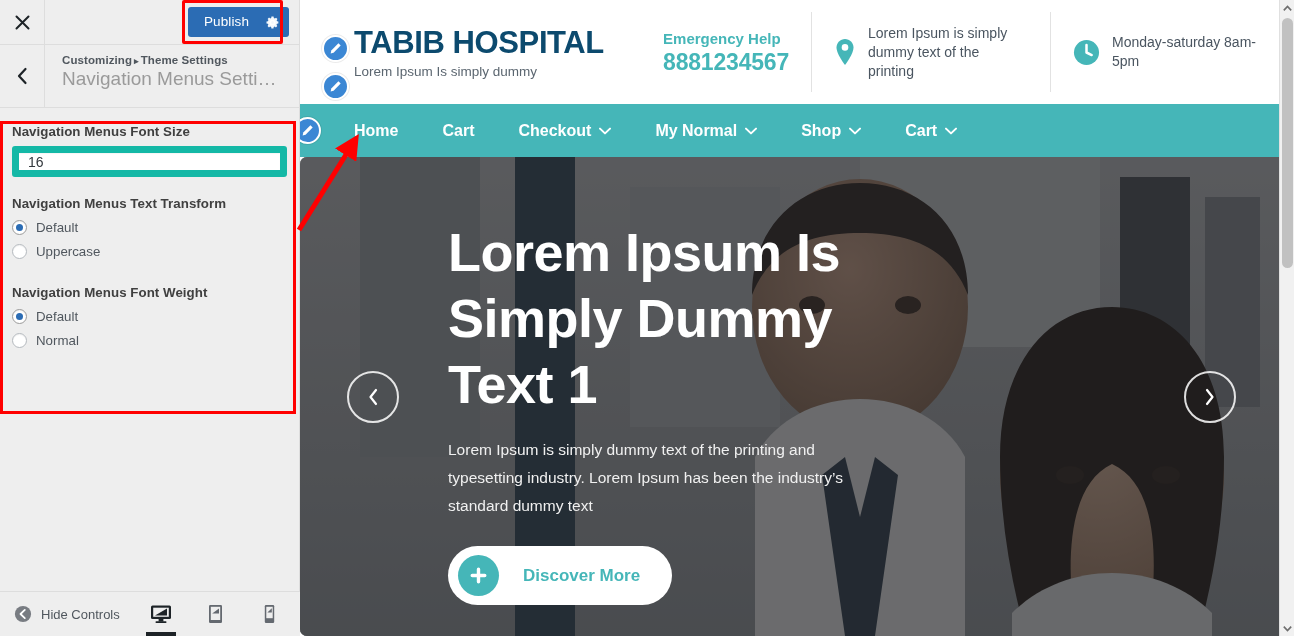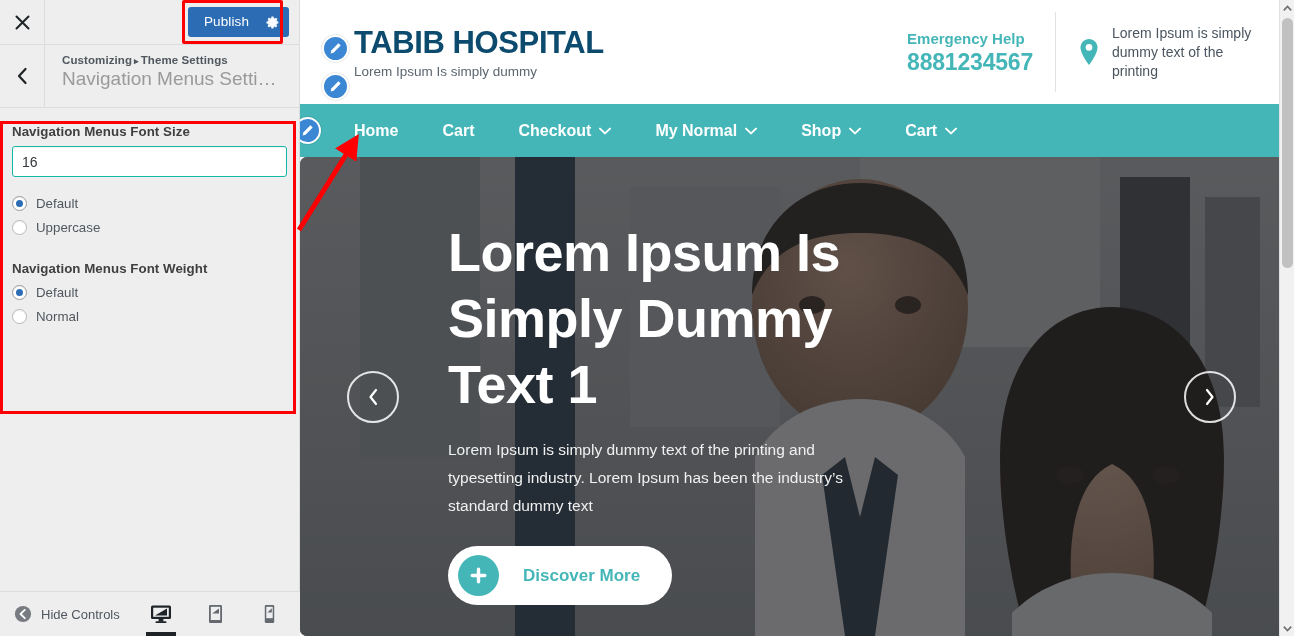--- a/index.html
+++ b/index.html
@@ -58,21 +58,21 @@
     position:relative; padding:16px 12px 14px 12px; background:#eee;
   }
   .hl-settings {
     position:absolute; left:0px; top:121px; width:296px; height:293px;
     border:3px solid #ff0000; pointer-events:none; z-index:6;
   }
   .field-label {
     font-size:13.3px; font-weight:bold; color:#404040; margin-bottom:7px; letter-spacing:.05px;
   }
   .text-input {
-    width:275px; height:31px; border:1px solid #14b8a6; border-radius:3px;
+    width:275px; height:31px; border:7px solid #14b8a6; border-radius:3px;
     background:#fff; font-size:14px; color:#32373c; padding:0 9px;
     font-family:"Liberation Sans",sans-serif; box-shadow:0 1px 1px rgba(0,0,0,.04) inset;
   }
   .group { margin-top:19px; }
   .group.second { margin-top:26px; }
   .radio-row { display:flex; align-items:center; margin-top:9px; cursor:pointer; }
   .radio {
     width:15px; height:15px; border-radius:50%; border:1px solid #b4b9be;
     background:#fff; display:flex; align-items:center; justify-content:center;
     flex:0 0 15px; box-shadow:0 1px 1px rgba(0,0,0,.06) inset;
@@ -222,20 +222,21 @@
     </div>
 
     <div class="cz-settings">
 
       <div class="group" style="margin-top:0">
         <div class="field-label">Navigation Menus Font Size</div>
         <input class="text-input" type="text" value="16" style="">
       </div>
 
       <div class="group">
+        <div class="field-label">Navigation Menus Text Transform</div>
         <div class="radio-row">
           <span class="radio on">
               <span class="dot"></span>
             </span>
           <span class="radio-label">Default</span>
         </div>
         <div class="radio-row">
           <span class="radio"></span>
           <span class="radio-label">Uppercase</span>
         </div>
@@ -322,20 +323,29 @@
           </div>
         </div>
         <div class="hdr-block">
           <span class="hdr-ico">
             <svg width="22" height="28" viewBox="0 0 22 28" fill="#45b6b8">
               <path d="M11 1C6.3 1 2.5 4.8 2.5 9.5 2.5 16 11 27 11 27s8.5-11 8.5-17.5C19.5 4.8 15.7 1 11 1z"></path>
               <circle cx="11" cy="9.4" r="3.3" fill="#fff"></circle>
             </svg>
           </span>
           <span class="hdr-text">Lorem Ipsum is simply dummy text of the printing</span>
+        </div>
+        <div class="hdr-block">
+          <span class="hdr-ico">
+            <svg width="27" height="27" viewBox="0 0 28 28">
+              <circle cx="14" cy="14" r="13" fill="#45b6b8"></circle>
+              <path d="M14 6.2 L14 14 L19.4 16.6" stroke="#fff" stroke-width="2.6" fill="none" stroke-linecap="round" stroke-linejoin="round"></path>
+            </svg>
+          </span>
+          <span class="hdr-text">Monday-saturday 8am-5pm</span>
         </div>
       </div>
     </div>
 
     <div class="navbar">
       <div class="edit-pencil pencil-nav">
         <svg width="13" height="13" viewBox="0 0 16 16" fill="#fff">
           <path d="M11.6 1.6 L14.4 4.4 L5.6 13.2 L2 14 L2.8 10.4 Z"></path>
         </svg>
       </div>

